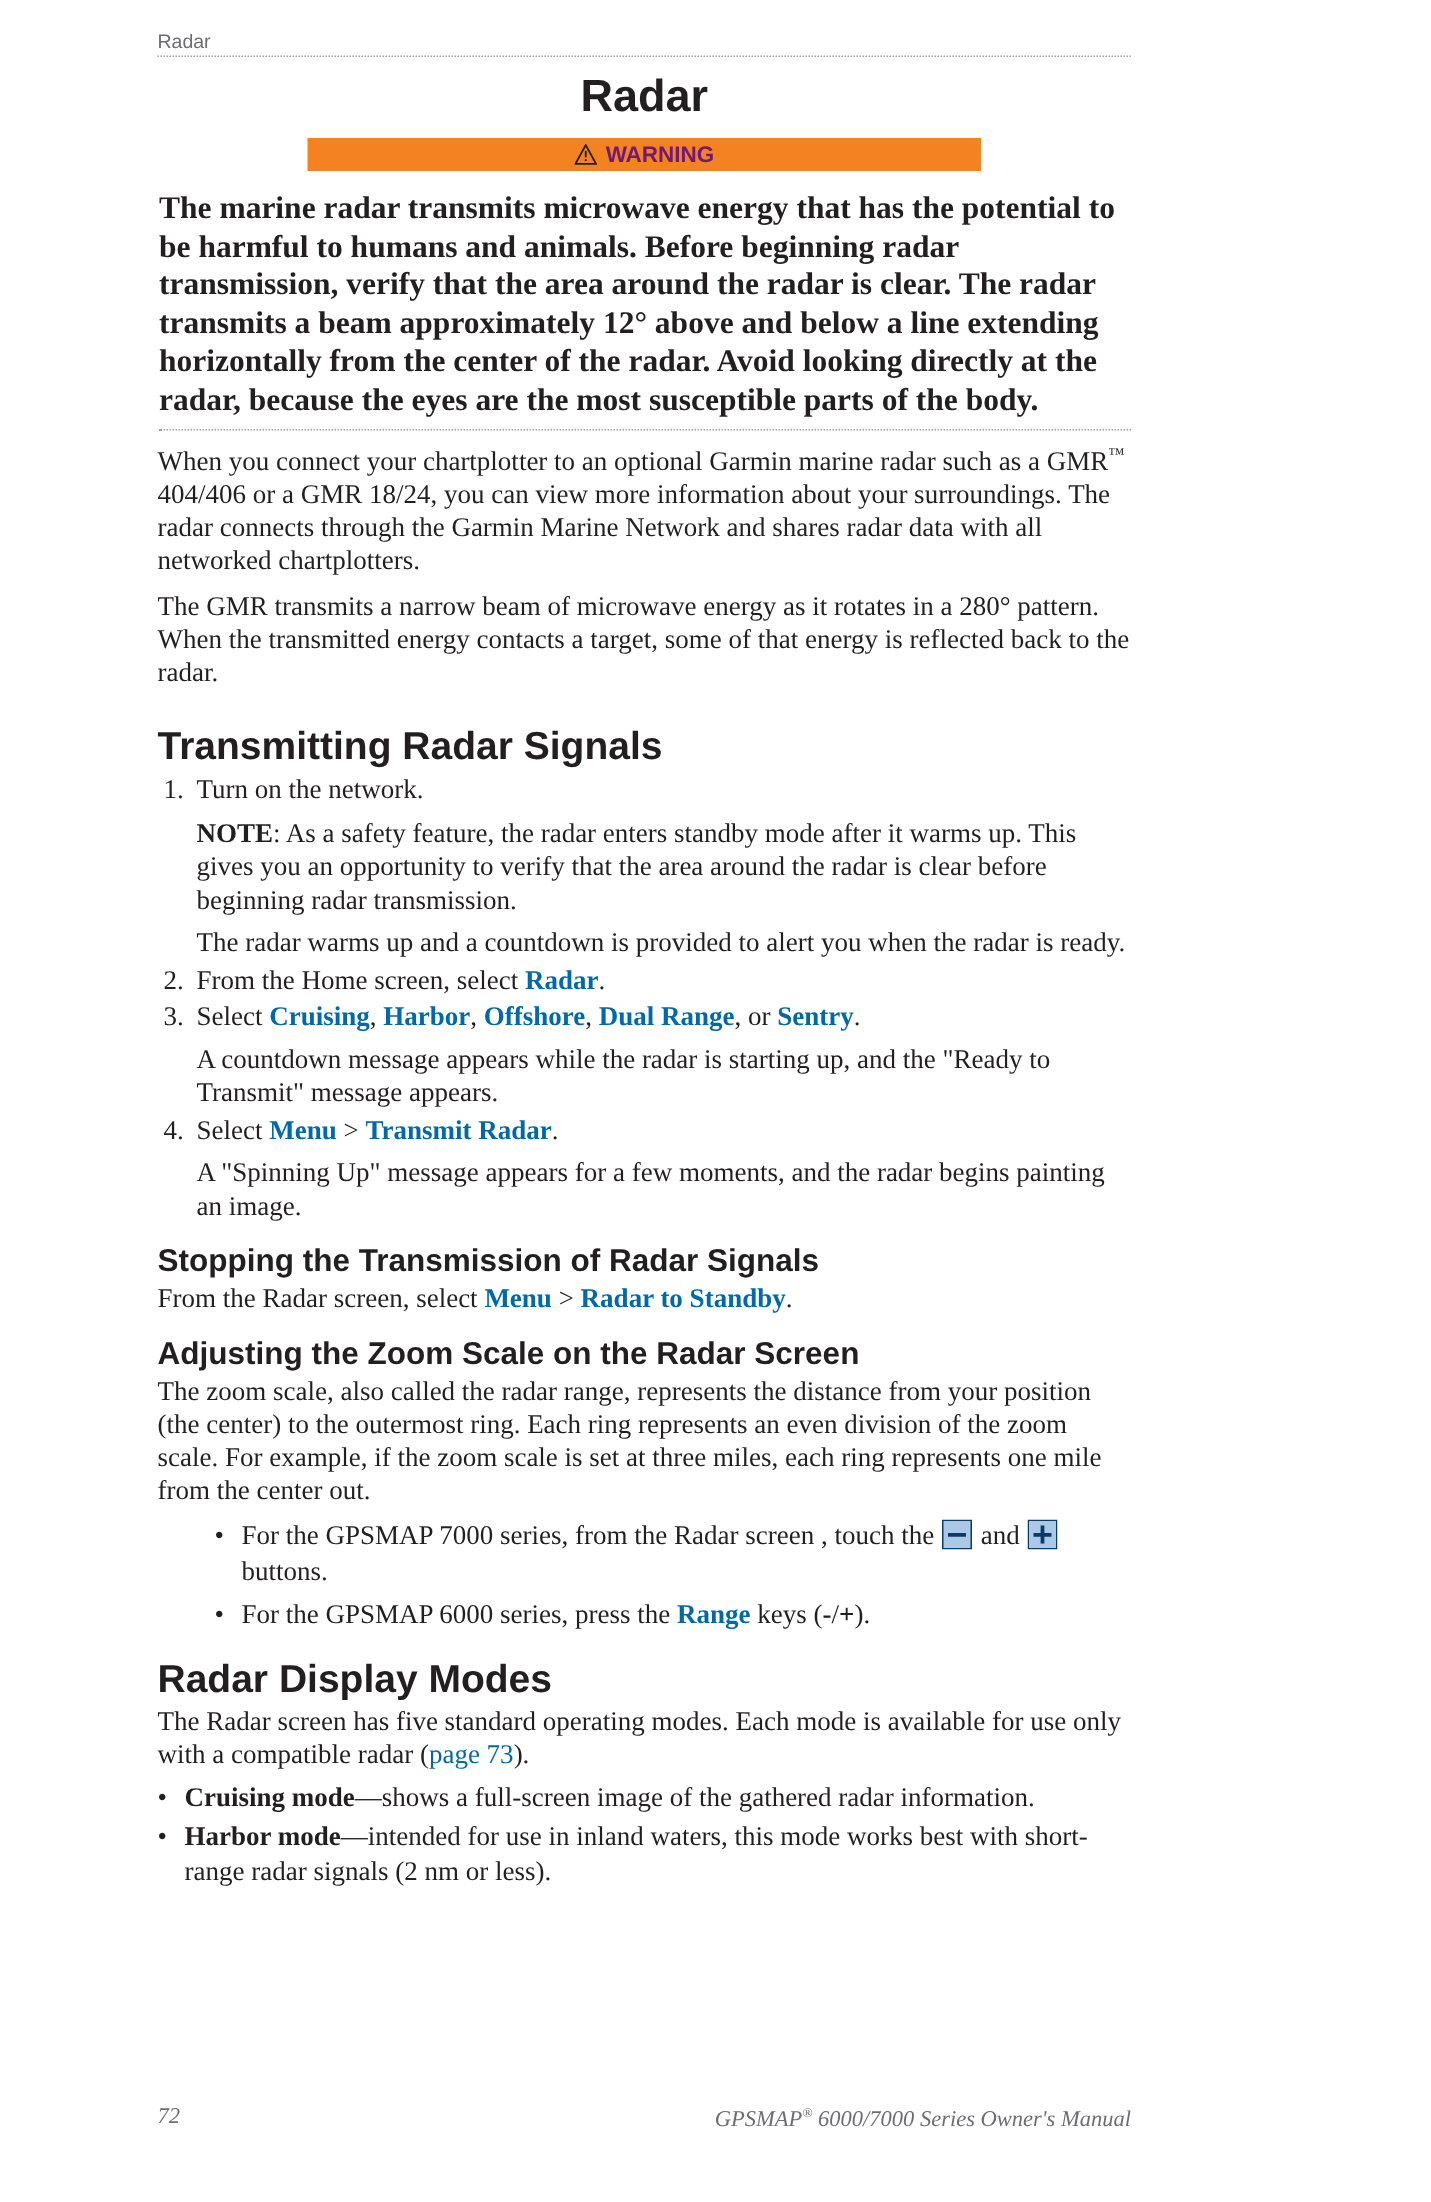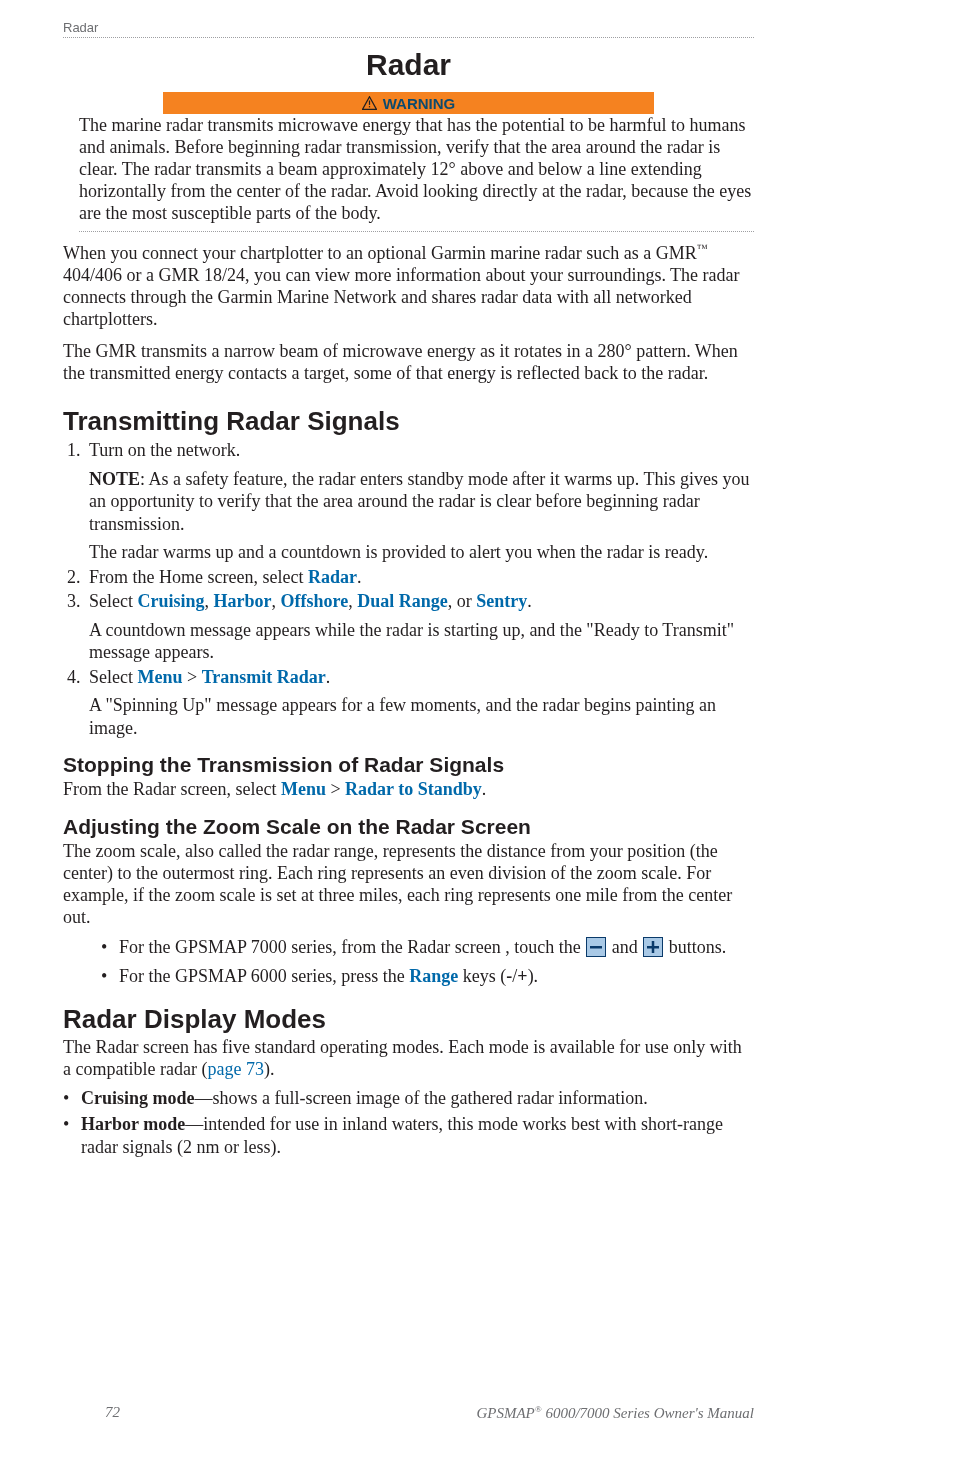--- a/index.html
+++ b/index.html
@@ -9,21 +9,21 @@
     width: 954px;
     height: 1468px;
     background: #fff;
     font-family: "Times New Roman", Times, serif;
     color: #231f20;
   }
   .page {
     box-sizing: border-box;
     width: 824px;
     height: 1468px;
-    padding: 20px 70px 0 63px;
+    padding: 20px 70px 0 105px;
     position: relative;
   }
   .running-head {
     font-family: Arial, Helvetica, sans-serif;
     font-size: 13px;
     color: #6d6e71;
     margin: 0 0 2px 0;
   }
   .rule {
     border: 0;
@@ -40,35 +40,36 @@
   }
   .warning-bar {
     background: #f58220;
     height: 22px;
     display: flex;
     align-items: center;
     justify-content: center;
     font-family: Arial, Helvetica, sans-serif;
     font-weight: bold;
     font-size: 15px;
-    color: #0c4a6e;
+    color: #701a75;
     gap: 6px;
-    margin: 0 100px 1px 100px;
+    margin: 0 100px 12px 100px;
   }
   .warning-bar svg {
     width: 15px;
     height: 14px;
     display: block;
   }
   .warning-text {
-    font-size: 18px;
+    font-size: 21px;
     line-height: 1.22;
-    margin: 0 0 2px 16px;
+    margin: 0 0 2px 1px;
     border-bottom: 1px dotted #9e9fa2;
     padding-bottom: 6px;
+    font-weight: bold;
   }
   p.body {
     font-size: 18px;
     line-height: 1.22;
     margin: 10px 0 0 0;
   }
   h2.section {
     font-family: Arial, Helvetica, sans-serif;
     font-weight: bold;
     font-size: 26px;

